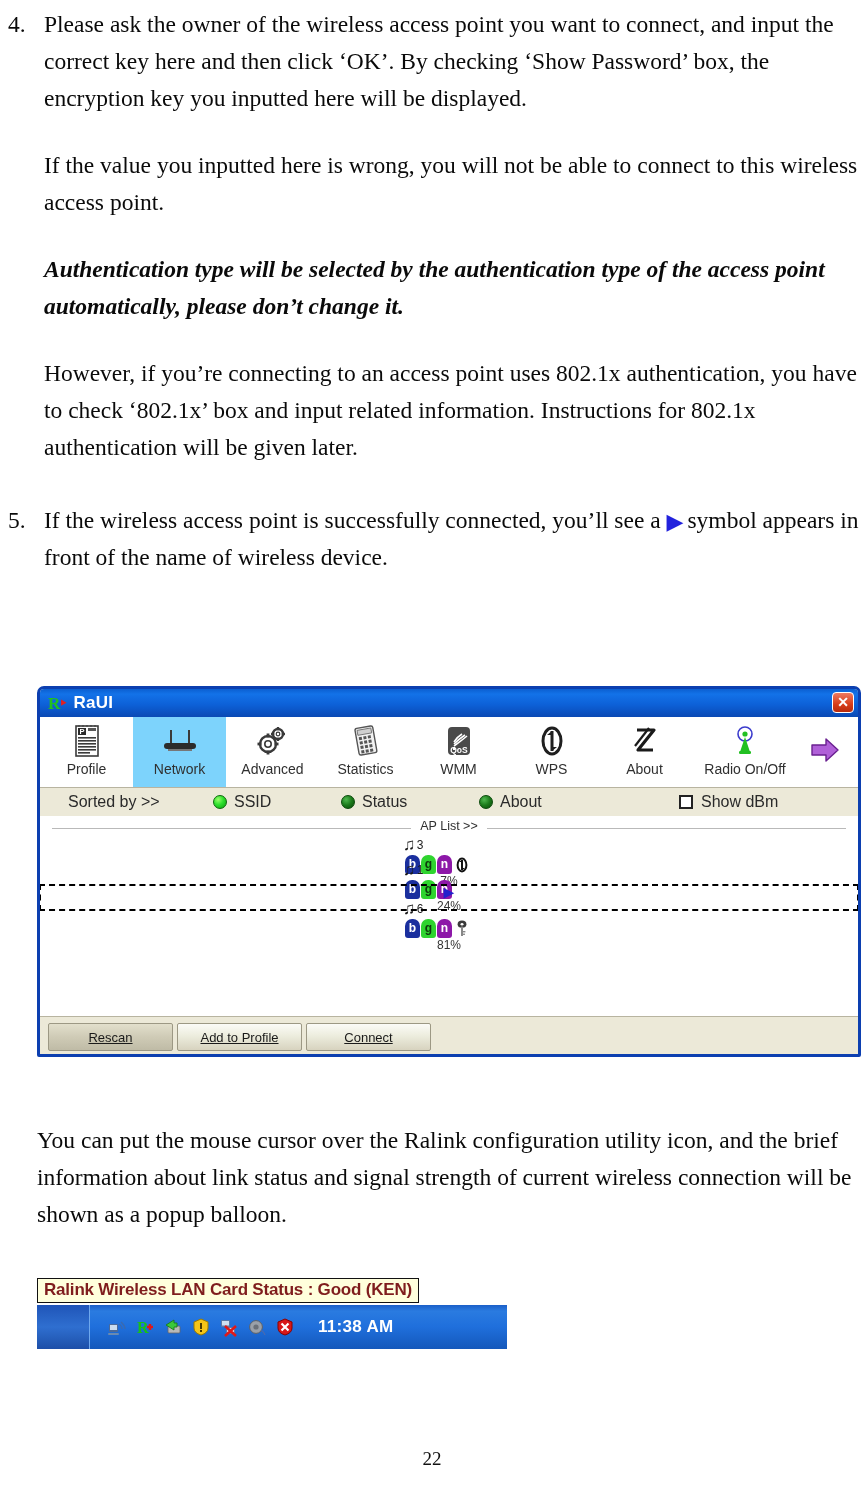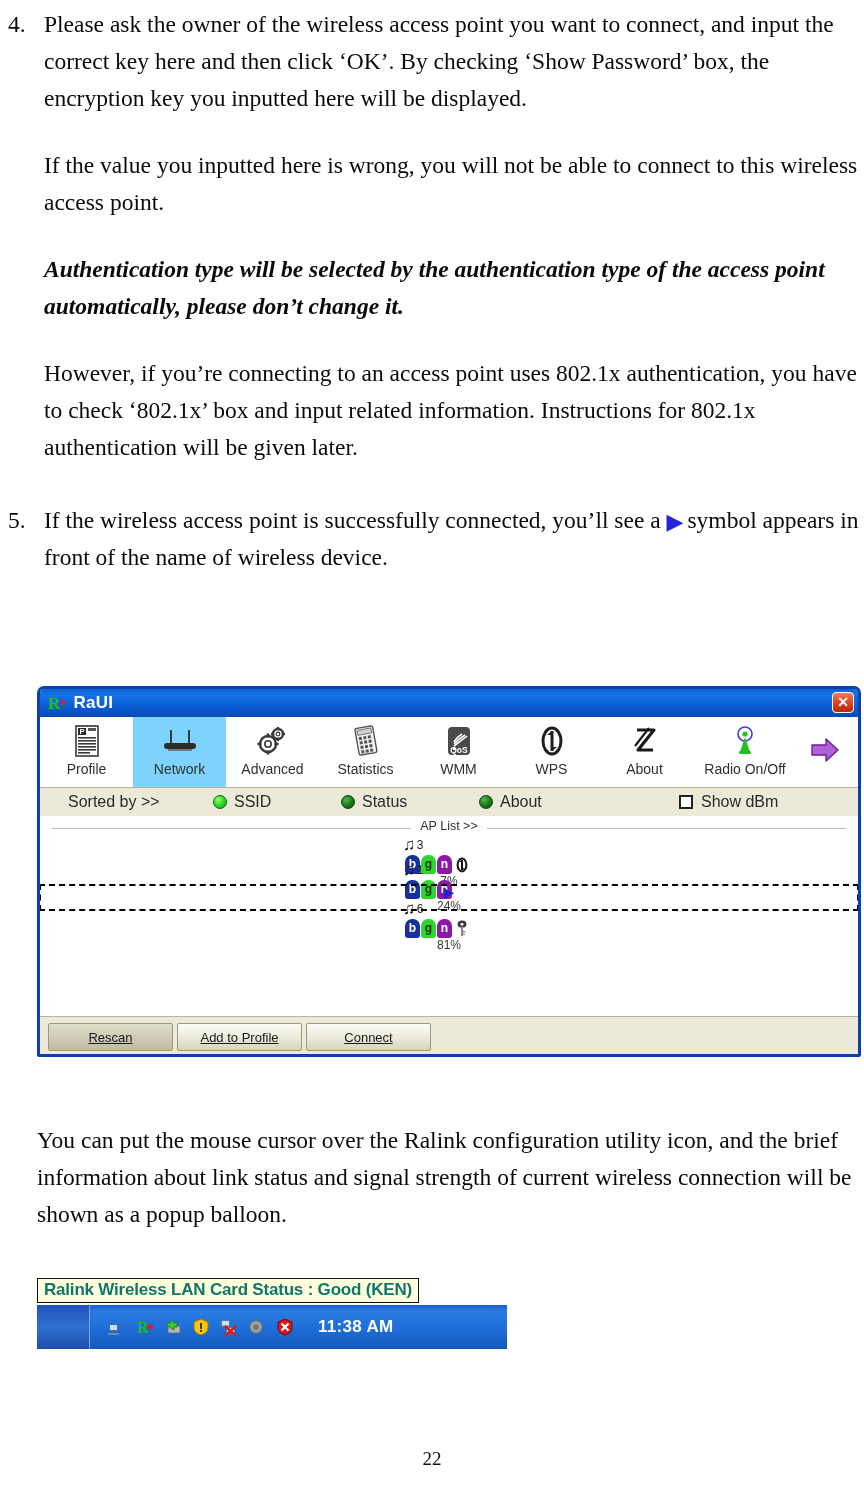--- a/index.html
+++ b/index.html
@@ -355,21 +355,21 @@
     width: 470px;
   }
   .tooltip {
     display: inline-block;
     background: #ffffdc;
     border: 1px solid #111111;
     padding: 1px 6px 2px 6px;
     font-family: "Liberation Sans", sans-serif;
     font-size: 17px;
     font-weight: bold;
-    color: #0f766e;
+    color: #7f1d1d;
     letter-spacing: -0.2px;
     white-space: nowrap;
   }
   .taskbar {
     margin-top: 2px;
     width: 470px;
     height: 44px;
     background: linear-gradient(to bottom, #1b5fc8 0%, #2a7be0 14%, #1f6fdc 50%, #1458bb 100%);
     display: flex;
     align-items: center;

